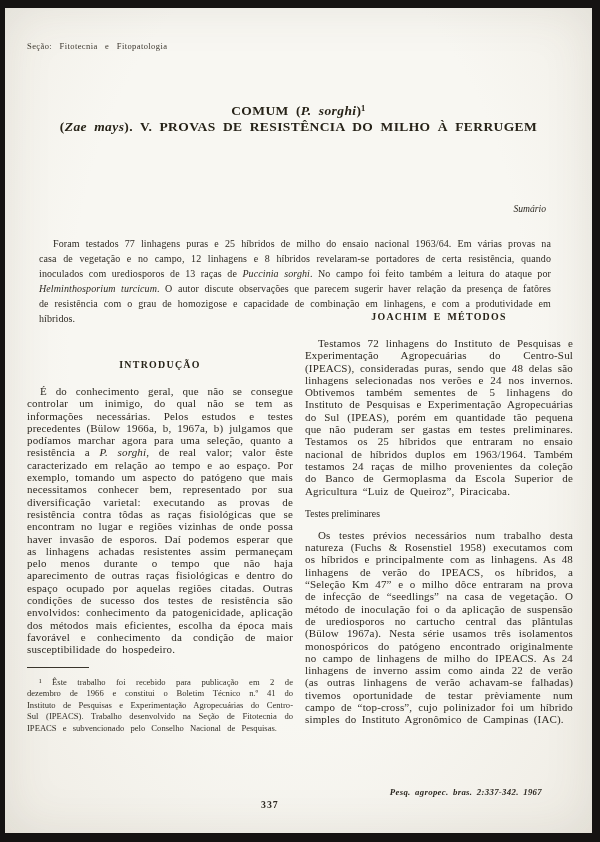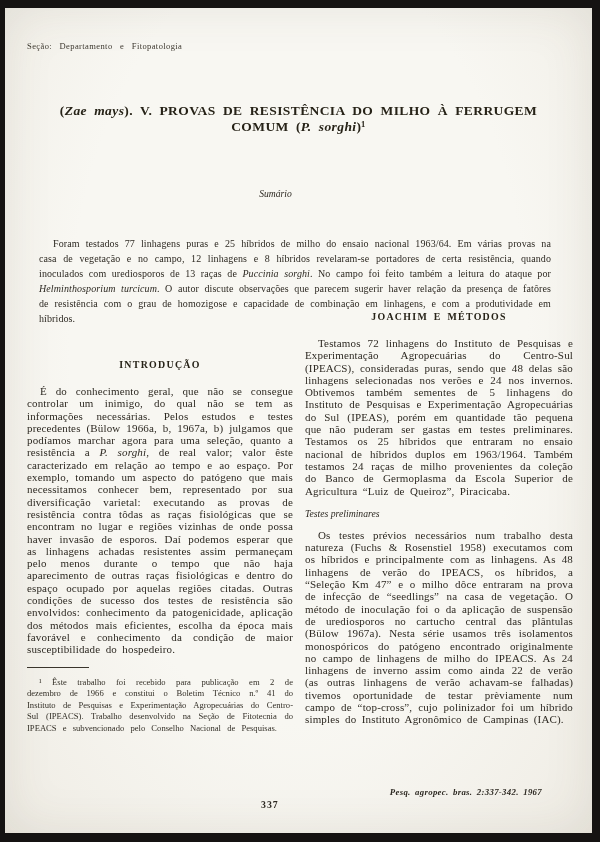--- a/index.html
+++ b/index.html
@@ -24,41 +24,41 @@
     position:absolute;top:95px;left:18px;right:18px;margin:0;
     text-align:center;font-size:13.5px;font-weight:bold;
     line-height:15.6px;word-spacing:3.5px;letter-spacing:0.4px;color:#272318;
   }
   .tline{display:block;}
   .author{
     position:absolute;top:158px;left:0;right:0;text-align:center;
     font-size:9px;font-weight:bold;letter-spacing:0.9px;word-spacing:2px;color:#2e2a22;
   }
   .sum-head{
-    position:absolute;top:180px;left:0;right:46px;text-align:center;
+    position:absolute;top:195px;left:0;right:46px;text-align:right;
     font-style:italic;font-size:9.6px;
   }
   .sum-body{
     position:absolute;top:216px;left:22px;width:512px;margin:12px;
     font-size:10px;line-height:15px;text-align:justify;
     text-indent:14px;word-spacing:2.5px;letter-spacing:0.1px;
   }
   .col{position:absolute;top:303px;}
   .col-left{left:22px;width:266px;margin-top:48px;}
   .col-right{left:300px;width:268px;}
   .col-head{
     text-align:center;font-weight:bold;font-size:9.9px;
     letter-spacing:1.3px;word-spacing:2px;margin:0 0 15px 0;color:#272318;
   }
   .body-p{
     margin:0 0 7px 0;font-size:11px;line-height:12.3px;
     text-align:justify;text-indent:13px;word-spacing:2.5px;letter-spacing:0.15px;
   }
   .sub-head{
-    font-style:italic;font-size:9.7px;margin:11px 0 10px 0;
+    font-size:9.7px;margin:11px 0 10px 0;
   }
   .fn-rule{
     width:62px;height:0;border-top:1px solid #3a352c;margin:11px 0 9px 0;
   }
   .fn{
     margin:0 0 6px 0;font-size:8.6px;line-height:11.6px;
     text-align:justify;text-indent:12px;word-spacing:4px;color:#332f27;
   }
   .footer-ref{
     position:absolute;top:779px;right:50px;
@@ -68,25 +68,25 @@
     position:absolute;top:791px;left:256px;
     font-size:9.8px;font-weight:bold;letter-spacing:1px;
   }
   i{font-style:italic;}
 </style>
 </head>
 <body>
 
 <div class="page">
 
-  <div class="section-line">Seção: Departamento e Fitopatologia</div>
+  <div class="section-line">Seção: Fitotecnia e Fitopatologia</div>
 
   <h1 class="title">
+    <span class="tline"><span>COMUM (</span><i>P. sorghi</i><span>)¹</span></span>
     <span class="tline"><span>(</span><i>Zae mays</i><span>). V. PROVAS DE RESISTÊNCIA DO MILHO À FERRUGEM</span></span>
-    <span class="tline"><span>COMUM (</span><i>P. sorghi</i><span>)¹</span></span>
   </h1>
 
 
   <div class="sum-head">Sumário</div>
 
   <p class="sum-body"><span>Foram testados 77 linhagens puras e 25 híbridos de milho do ensaio nacional 1963/64. Em várias provas na casa de vegetação e no campo, 12 linhagens e 8 híbridos revelaram-se portadores de certa resistência, quando inoculados com urediosporos de 13 raças de </span><i>Puccinia sorghi</i><span>. No campo foi feito também a leitura do ataque por </span><i>Helminthosporium turcicum</i><span>. O autor discute observações que parecem sugerir haver relação da presença de fatôres de resistência com o grau de homozigose e capacidade de combinação em linhagens, e com a produtividade em híbridos.</span></p>
 
   <div class="col col-left">
     <div class="col-head">INTRODUÇÃO</div>
     <p class="body-p"><span>É do conhecimento geral, que não se consegue controlar um inimigo, do qual não se tem as informações necessárias. Pelos estudos e testes precedentes (Bülow 1966a, b, 1967a, b) julgamos que podíamos marchar agora para uma seleção, quanto a resistência a </span><i>P. sorghi</i><span>, de real valor; valor êste caracterizado em relação ao tempo e ao espaço. Por exemplo, tomando um aspecto do patógeno que mais necessitamos conhecer bem, representado por sua diversificação varietal: executando as provas de resistência contra tôdas as raças fisiológicas que se encontram no lugar e regiões vizinhas de onde possa haver invasão de esporos. Daí podemos esperar que as linhagens achadas resistentes assim permaneçam pelo menos durante o tempo que não haja aparecimento de outras raças fisiológicas e dentro do espaço ocupado por aquelas regiões citadas. Outras condições de sucesso dos testes de resistência são envolvidos: conhecimento da patogenicidade, aplicação dos métodos mais eficientes, escolha da época mais favorável e conhecimento da condição de maior susceptibilidade do hospedeiro.</span></p>

